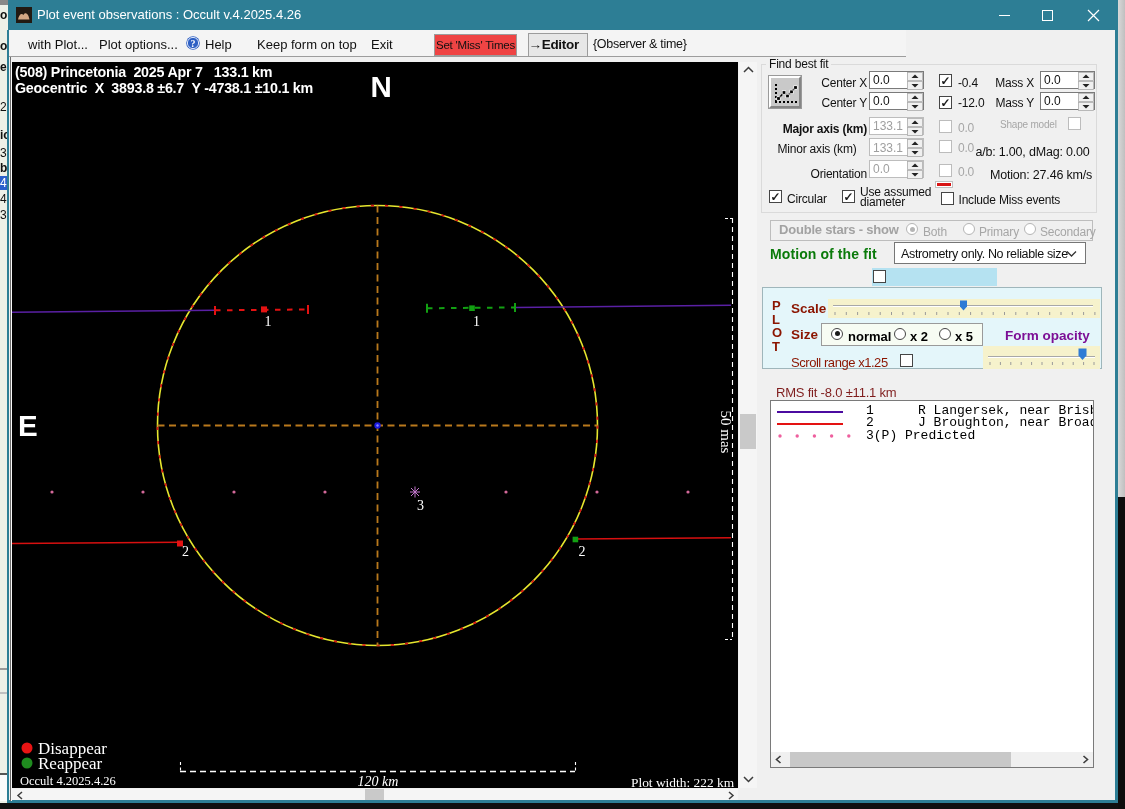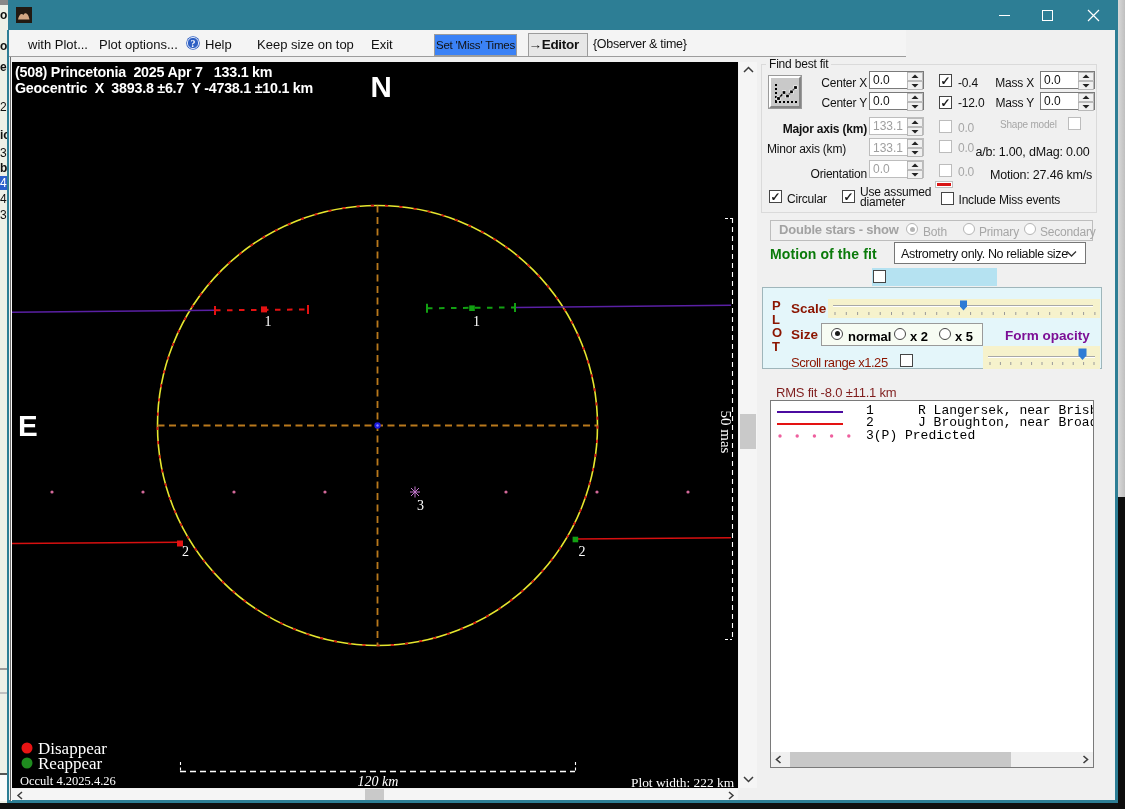--- a/index.html
+++ b/index.html
@@ -57,42 +57,43 @@
 </div>
 <div class="abs" id="rstrip"></div>
 <div class="abs" style="left:1118px;top:497px;width:7px;height:312px;background:#0d0d0d;"></div>
 
 <div class="abs" id="win">
  <div id="title">
   <svg style="position:absolute;left:8px;top:7px;" width="16" height="16">
         <rect width="16" height="16" fill="#221a12"></rect>
         <path d="M2 12.5 C3 7.5 5.5 5.5 7.5 8 C8.5 5 11.5 6 12.5 9 L13.5 12.5 Z" fill="#d3a884"></path>
       </svg>
+  <div class="txt">Plot event observations : Occult v.4.2025.4.26</div>
   <div class="btn" style="left:974px;"><svg width="45" height="30">
           <line x1="17" y1="15.5" x2="28" y2="15.5" stroke="#fff" stroke-width="1"></line>
         </svg></div>
   <div class="btn" style="left:1017px;"><svg width="45" height="30">
           <rect x="17.5" y="10.5" width="10" height="10" fill="none" stroke="#fff" stroke-width="1"></rect>
         </svg></div>
   <div class="btn" style="left:1063px;"><svg width="45" height="30">
           <path d="M17 10 L28 21 M28 10 L17 21" stroke="#fff" stroke-width="1.2"></path>
         </svg></div>
  </div>
  <div id="menubar">
   <span class="mi" style="left:20px;">with Plot...</span>
   <span class="mi" style="left:91px;">Plot options...</span>
   <svg class="mi" style="left:178px;top:6px;" width="14" height="14">
         <circle cx="7" cy="7" r="6.8" fill="#2d5fc4"></circle>
         <circle cx="7" cy="7" r="5.6" fill="none" stroke="#dde6f8" stroke-width="1"></circle>
         <text x="7" y="11" font-size="10" font-weight="bold" fill="#fff" text-anchor="middle" font-family="Liberation Serif">?</text>
       </svg>
   <span class="mi" style="left:197px;">Help</span>
-  <span class="mi" style="left:249px;">Keep size on top</span>
+  <span class="mi" style="left:249px;">Keep form on top</span>
   <span class="mi" style="left:363px;">Exit</span>
-  <span class="mi" style="left:426px;top:4px;width:83px;height:22px;border:1px solid #9c9c9c;background:#3b82f6;text-align:center;font-size:11.5px;line-height:20px;letter-spacing:-0.2px;position:absolute;">Set 'Miss' Times</span>
+  <span class="mi" style="left:426px;top:4px;width:83px;height:22px;border:1px solid #9c9c9c;background:#ef4444;text-align:center;font-size:11.5px;line-height:20px;letter-spacing:-0.2px;position:absolute;">Set 'Miss' Times</span>
   <span class="mi" style="left:519.5px;top:3px;width:60px;height:24px;border:1px solid #9c9c9c;background:#e7e7e7;text-align:left;font-size:13.5px;font-weight:bold;line-height:22px;letter-spacing:-0.3px;">→Editor</span>
   <span class="mi" style="left:585px;font-size:12.5px;letter-spacing:-0.3px;">{Observer &amp; time}</span>
  </div>
 
  <div id="plot">
       <svg width="726" height="726" viewBox="0 0 726 726" style="position:absolute;left:0;top:0;">
 <circle cx="365.5" cy="363.5" r="220" fill="none" stroke="#e6e62e" stroke-width="1.6"></circle>
 <circle cx="365.5" cy="363.5" r="220" fill="none" stroke="#d81414" stroke-width="1.7" stroke-dasharray="3.2 11.1"></circle>
 <line x1="365.5" y1="143.5" x2="365.5" y2="583.5" stroke="#b9791c" stroke-width="1.8" stroke-dasharray="7 4.5"></line>
 <line x1="145.5" y1="363.5" x2="585.5" y2="363.5" stroke="#b9791c" stroke-width="1.8" stroke-dasharray="7 4.5"></line>
@@ -201,21 +202,21 @@
           <rect x="19.1" y="12.4" width="2.8" height="2.8" fill="#000"></rect>
         </g>
         <g>
           <rect x="22.5" y="7.5" width="4" height="4" fill="#fff"></rect>
           <rect x="23.1" y="8.1" width="2.8" height="2.8" fill="#000"></rect>
         </g>
       </svg></div>
  <div class="lbl" style="left:759px;top:75.5px;width:100px;text-align:right;">Center X</div>
  <div class="lbl" style="left:759px;top:95.5px;width:100px;text-align:right;">Center Y</div>
  <div class="lbl" style="left:759px;top:121.5px;width:100px;text-align:right;font-weight:bold;">Major axis (km)</div>
- <div class="lbl" style="left:759px;top:141.5px;width:100px;text-align:left;">Minor axis (km)</div>
+ <div class="lbl" style="left:759px;top:141.5px;width:100px;text-align:center;">Minor axis (km)</div>
  <div class="lbl" style="left:759px;top:166.5px;width:100px;text-align:right;">Orientation</div>
  <div class="spin" style="left:861px;top:70.5px;">
       <span class="v">0.0</span>
       <span class="sparr"><svg width="16" height="18">
           <rect x="0.5" y="0.5" width="15" height="8" fill="#f0f0f0" stroke="#ababab" stroke-width="0.8"></rect>
           <rect x="0.5" y="9.5" width="15" height="8" fill="#f0f0f0" stroke="#ababab" stroke-width="0.8"></rect>
           <path d="M4.5 6 L8 2.4 L11.5 6 Z" fill="#222"></path>
           <path d="M4.5 12 L8 15.6 L11.5 12 Z" fill="#222"></path>
         </svg></span>
     </div>

